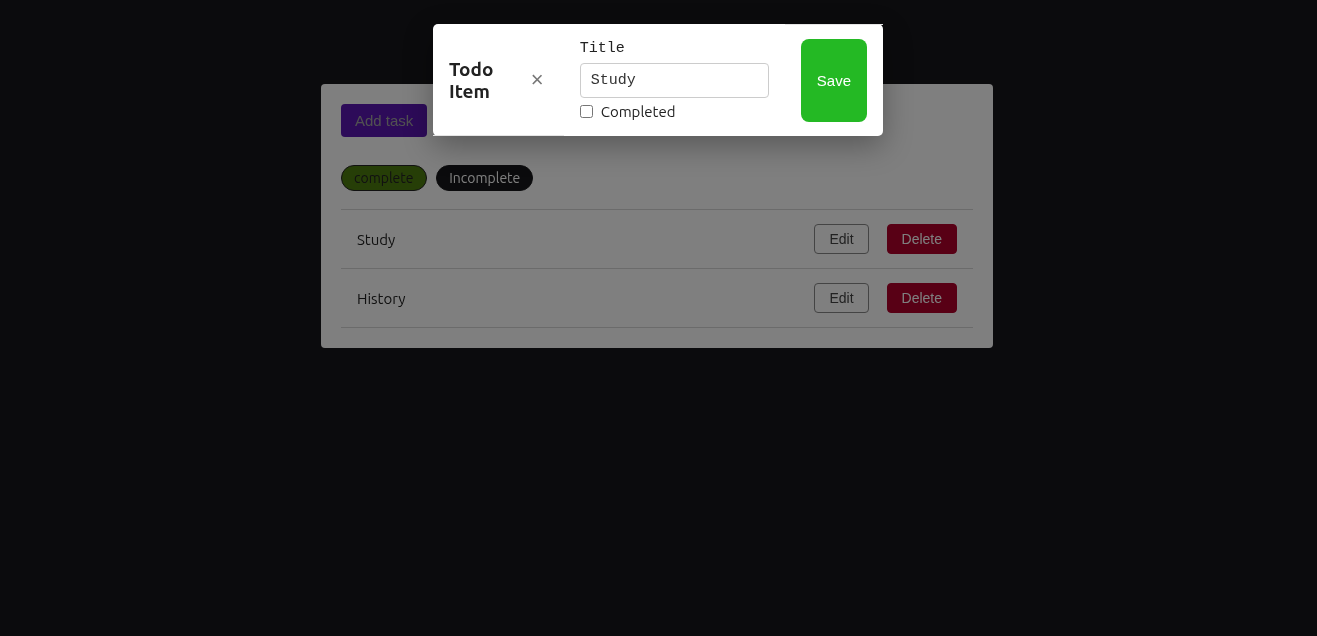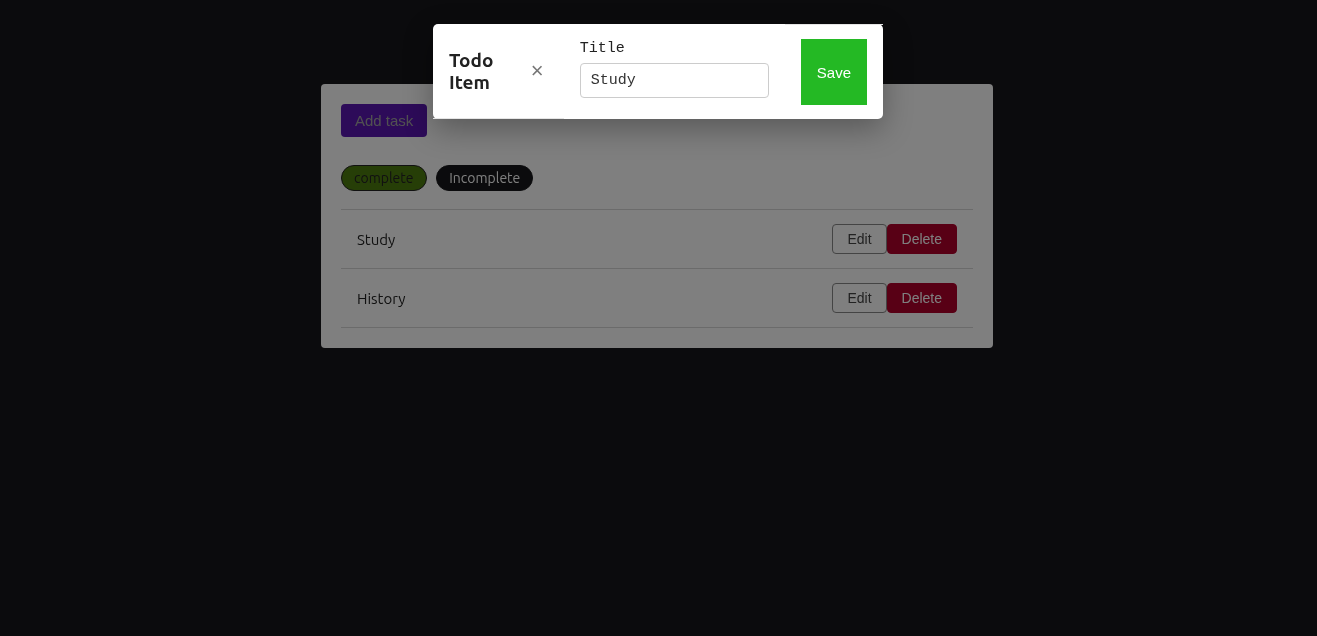--- a/index.html
+++ b/index.html
@@ -65,21 +65,21 @@
       justify-content: space-between;
       padding: 14px 16px;
       border-bottom: 1px solid #d7d7d7;
     }
     .task-title {
       font-size: 15px;
       color: #222;
     }
     .task-actions {
       display: flex;
-      gap: 0;
+      gap: 18px;
     }
     .edit-btn {
       background: #fff;
       border: 1px solid #888;
       color: #444;
       border-radius: 4px;
       padding: 6px 14px;
       font-size: 14px;
       cursor: pointer;
     }
@@ -173,21 +173,21 @@
     .modal-footer {
       padding: 14px 16px;
       display: flex;
       justify-content: flex-end;
       border-top: 1px solid #e5e5e5;
     }
     .save-btn {
       background: #24b924;
       color: #fff;
       border: none;
-      border-radius: 0;
+      border-radius: 8px;
       padding: 8px 16px;
       font-size: 15px;
       cursor: pointer;
     }
   </style>
 </head>
 <body>
 
 <div class="card">
   <button class="add-task-btn">Add task</button>
@@ -220,17 +220,21 @@
 <div class="modal">
   <div class="modal-header">
     <div class="modal-title">Todo Item</div>
     <button class="modal-close">×</button>
   </div>
   <div class="modal-body">
     <div class="form-group">
       <label class="form-label">Title</label>
       <input type="text" class="form-input" value="Study" style="">
     </div>
+    <div class="form-check">
+      <input type="checkbox" style="">
+      <label class="form-check-label">Completed</label>
+    </div>
   </div>
   <div class="modal-footer">
     <button class="save-btn">Save</button>
   </div>
 </div>
 
 </body></html>

